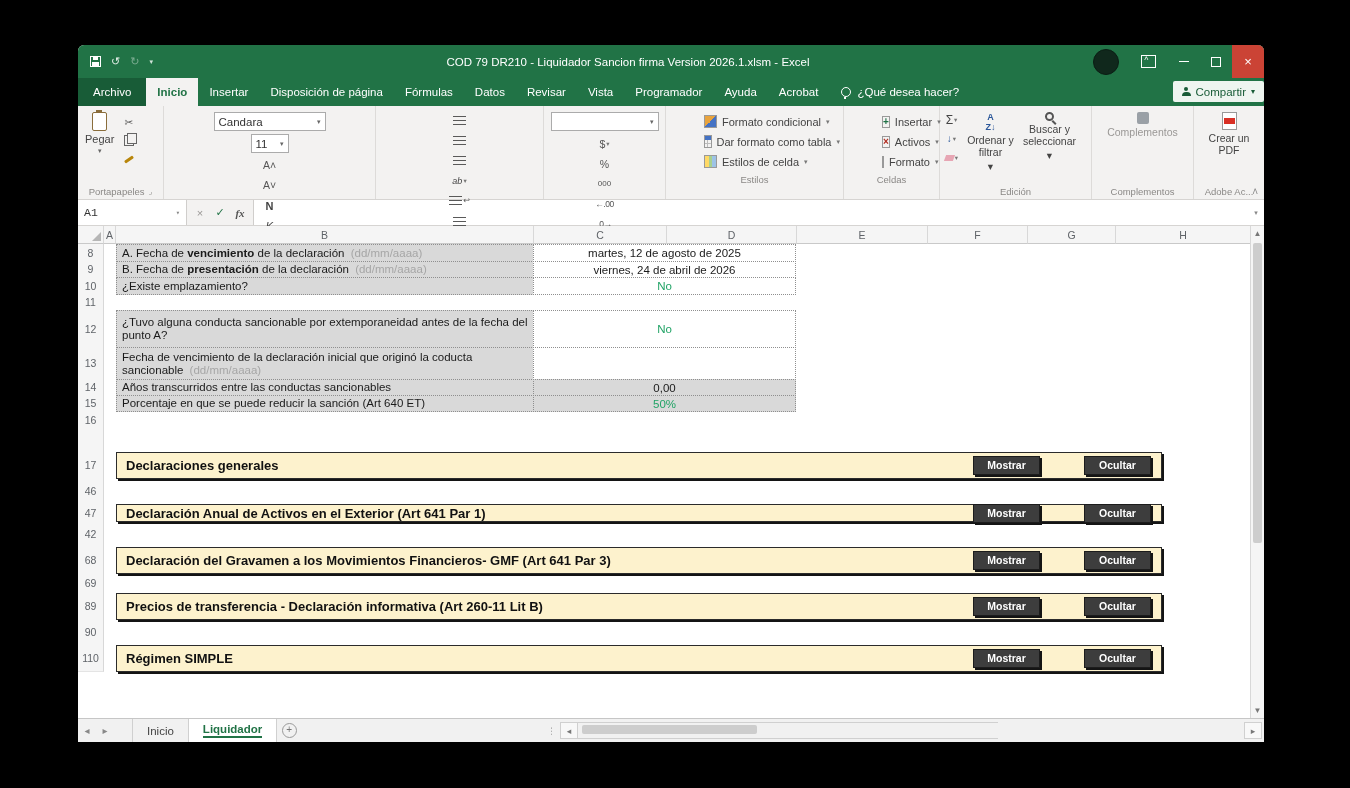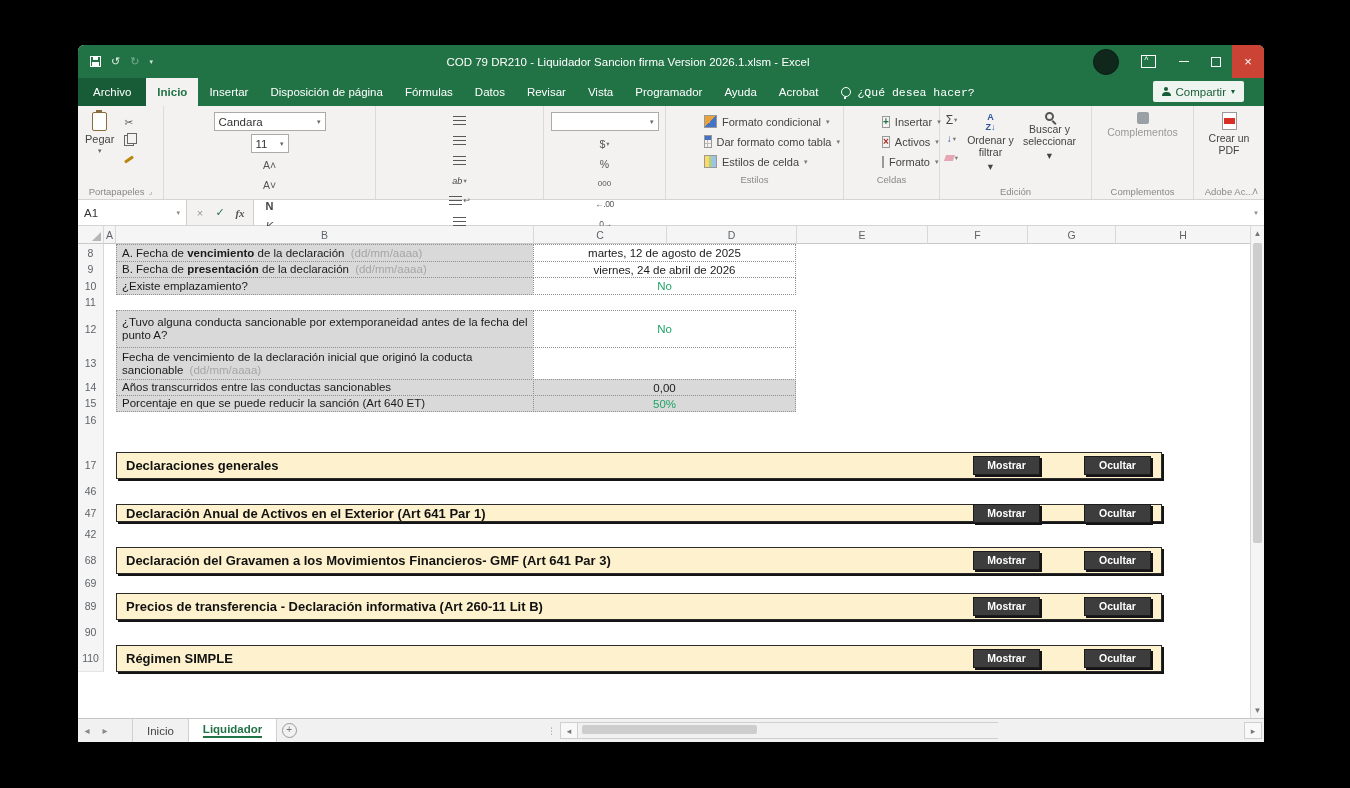--- a/index.html
+++ b/index.html
@@ -29,24 +29,24 @@
   .ribopt::after { content:"˄"; position:absolute; left:2px; top:-2px; font-size:8px; color:#fff; }
   .winbtn { width:32px; height:33px; display:flex; align-items:center; justify-content:center; color:#fff; font-size:13px; }
   .winbtn .mini { width:10px; height:1px; background:#fff; display:block; }
   .winbtn .rest { width:8px; height:8px; border:1px solid #fff; position:relative; display:block; }
   .winbtn.close { background:#cb4335; }
   
   .tabrow { height:28px; background:#217346; display:flex; align-items:stretch; color:#fff; position:relative; flex:0 0 auto; }
   .rtab { padding:0 11px; font-size:11.5px; display:flex; align-items:center; white-space:nowrap; }
   .rtab.archivo { background:#185c37; padding:0 15px; }
   .rtab.active { background:#f3f2f1; color:#217346; font-weight:bold; }
-  .tellme { display:flex; align-items:center; gap:6px; margin-left:12px; font-size:11.5px; color:#fff;font-family:Liberation Mono, monospace; }
+  .tellme { display:flex; align-items:center; gap:6px; margin-left:12px; font-size:11.5px; color:#fff; }
   .bulb { width:8px; height:8px; border:1px solid #fff; border-radius:50%; position:relative; }
   .bulb::after { content:""; position:absolute; left:2px; bottom:-3px; width:2px; height:2px; background:#fff; }
-  .share-btn { position:absolute; right:20px; top:3px; height:21px; display:flex; align-items:center; gap:5px;
+  .share-btn { position:absolute; right:0; top:3px; height:21px; display:flex; align-items:center; gap:5px;
     background:#eef5f0; color:#185c37; border-radius:2px; padding:0 9px; font-size:11.5px; }
   .share-ic { width:9px; height:9px; position:relative; }
   .share-ic::before { content:""; position:absolute; left:2px; top:0; width:4px; height:4px; border-radius:50%; background:#185c37; }
   .share-ic::after { content:""; position:absolute; left:0; bottom:0; width:9px; height:4px; border-radius:4px 4px 0 0; background:#185c37; }
   .share-btn .dd { font-size:8px; }
   
   .ribbon { height:93px; background:#f3f2f1; border-bottom:1px solid #d6d4d2; display:flex; position:relative; flex:0 0 auto; }
   .rgroup { display:flex; flex-direction:column; border-right:1px solid #dddbd9; padding:3px 3px 0; box-sizing:border-box; }
   .rg-content { flex:1; display:flex; align-items:flex-start; gap:2px; }
   .rg-label { height:16px; font-size:9.5px; color:#8a8886; display:flex; align-items:center; justify-content:center; gap:4px; }
@@ -89,21 +89,21 @@
   .medbtn { width:57px; display:flex; flex-direction:column; align-items:center; text-align:center; font-size:10.5px; color:#444; line-height:12px; padding-top:3px; gap:2px; }
   .i-sortaz { font-size:9px; font-weight:bold; color:#2b579a; line-height:10px; }
   .i-mag { width:9px; height:9px; border:2px solid #555; border-radius:50%; position:relative; box-sizing:border-box; }
   .i-mag::after { content:""; position:absolute; left:6px; top:6px; width:5px; height:2px; background:#555; transform:rotate(45deg); transform-origin:0 0; }
   .i-addin { width:12px; height:12px; background:#9aa0a6; border-radius:2px; }
   .i-pdf { width:15px; height:18px; background:#fff; border:1px solid #999; position:relative; box-sizing:border-box; }
   .i-pdf::after { content:""; position:absolute; left:1px; top:5px; width:11px; height:6px; background:#d93025; }
   .collapse-rib { position:absolute; right:6px; bottom:2px; font-size:10px; color:#888; }
   
   .fbar { height:25px; background:#f3f2f1; border-bottom:1px solid #d6d4d2; display:flex; align-items:stretch; flex:0 0 auto; }
-  .namebox { width:96px; background:#fff; border-right:1px solid #d0cecc; display:flex; align-items:center; justify-content:space-between; padding:0 6px; font-size:11.5px; color:#333; }
+  .namebox { width:96px; background:#fff; border-right:1px solid #d0cecc; display:flex; align-items:center; justify-content:space-between; padding:0 6px; font-size:11.5px; color:#333;font-family:Liberation Mono, monospace; }
   .namebox .dd { font-size:7px; color:#888; }
   .fbtns { display:flex; align-items:center; gap:2px; padding:0 4px; border-right:1px solid #d0cecc; }
   .fbtn { width:18px; text-align:center; font-size:11px; color:#9a9896; }
   .fbtn.ok { color:#217346; }
   .fbtn.fx { font-style:italic; font-family:"Liberation Serif",serif; color:#555; font-weight:bold; }
   .finput { flex:1; background:#fff; }
   .fdd { width:16px; background:#fff; display:flex; align-items:center; justify-content:center; font-size:7px; color:#888; }
   
   .sheet { flex:1; position:relative; background:#fff; overflow:hidden; }
   .sheet-inner { position:absolute; left:0; top:0; right:14px; bottom:0; }

